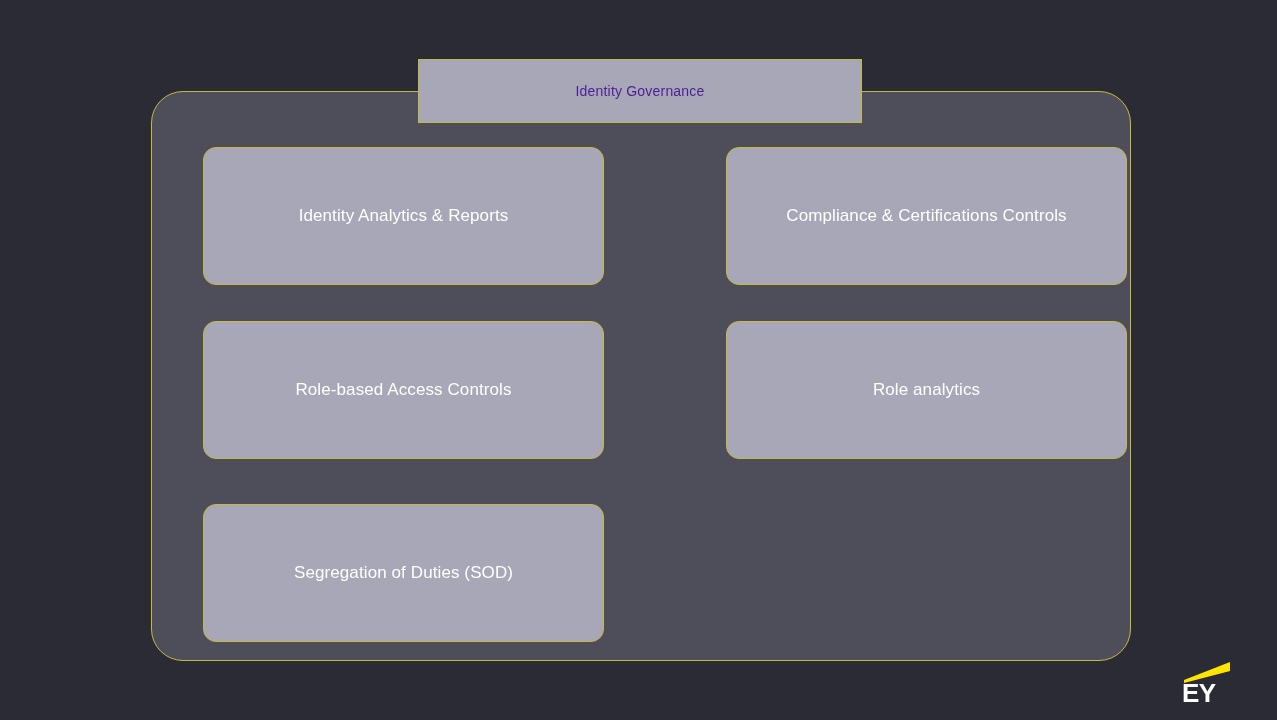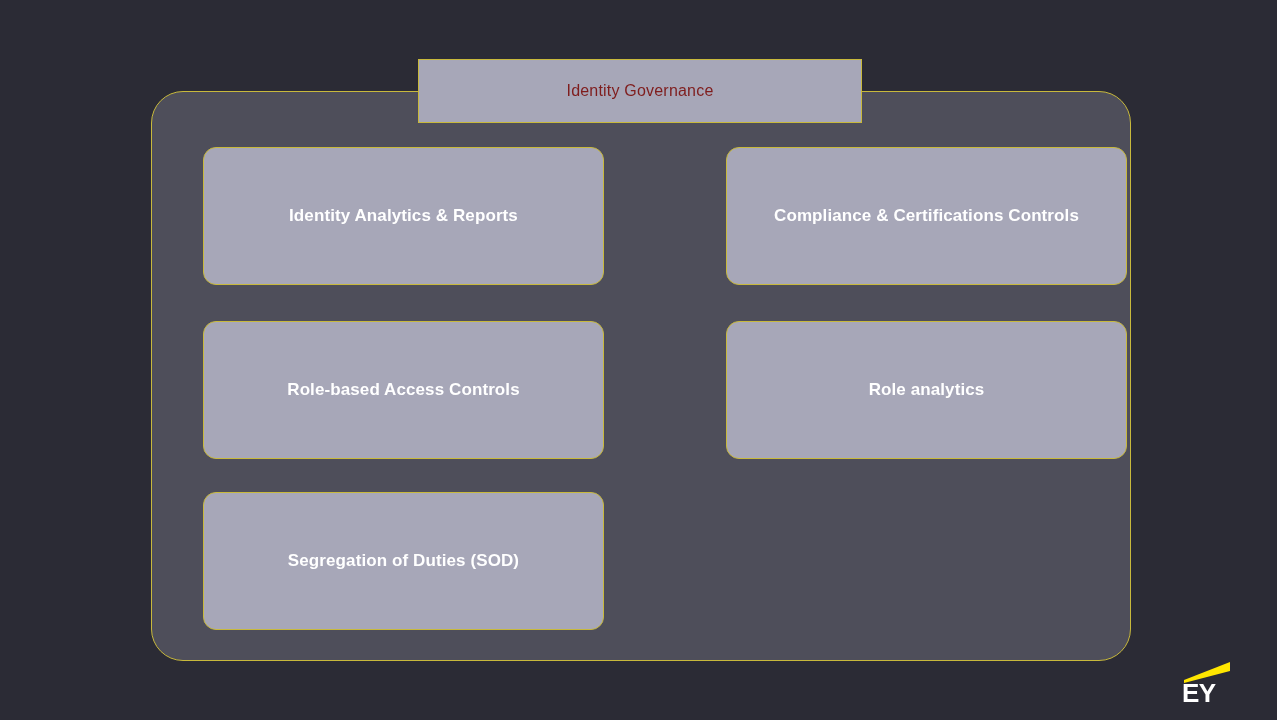--- a/index.html
+++ b/index.html
@@ -32,22 +32,22 @@
     width:444px; height:64px;
     background:#a7a7b8;
     border:1px solid #c8b93c;
     border-radius:0;
     display:flex;
     align-items:center;
     justify-content:center;
     z-index:5;
   }
   #title-box .title-text {
-    color:#7f1d1d;
-    font-size:16px;
+    color:#4c1d95;
+    font-size:14px;
     font-weight:400;
     letter-spacing:0.2px;
     white-space:nowrap;
   }
 
   
   #capability-grid {
     position:absolute;
     left:0; top:0;
     width:980px; height:570px;
@@ -59,31 +59,31 @@
     background:#a7a7b8;
     border:1px solid #c8b93c;
     border-radius:13px;
     display:flex;
     align-items:center;
     justify-content:center;
   }
   .capability-box .box-label {
     color:#ffffff;
     font-size:17px;
-    font-weight:700;
+    font-weight:400;
     letter-spacing:0.1px;
     text-align:center;
     white-space:nowrap;
   }
   
   .col-left  { left:51px;  }
   .col-right { left:526px;margin-left:48px; }
   .row-1 { top:55px;  }
   .row-2 { top:229px; }
-  .row-3 { top:400px;align-items:center; }
+  .row-3 { top:412px;align-items:center; }
 
   
   #ey-logo {
     position:absolute;
     left:1180px; top:658px;
     width:54px; height:46px;
     z-index:6;
     text-align:right;
   }
   #ey-logo svg { display:block; }

